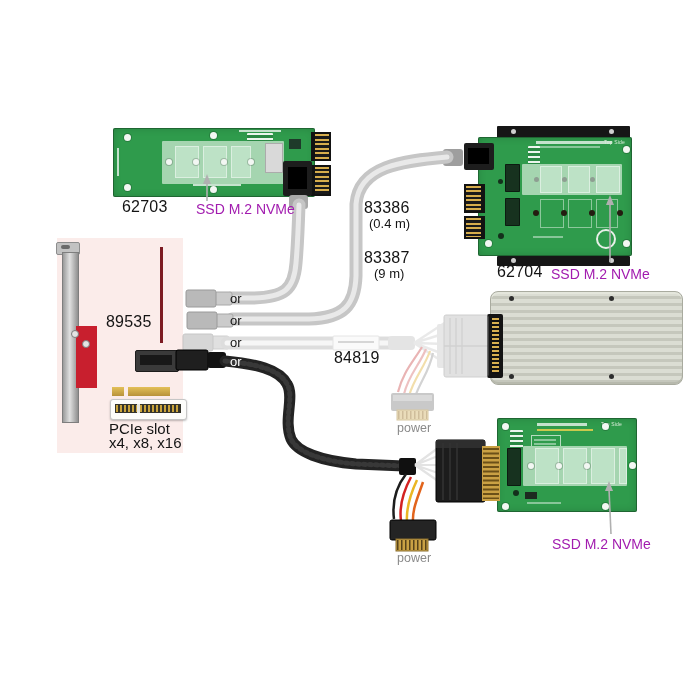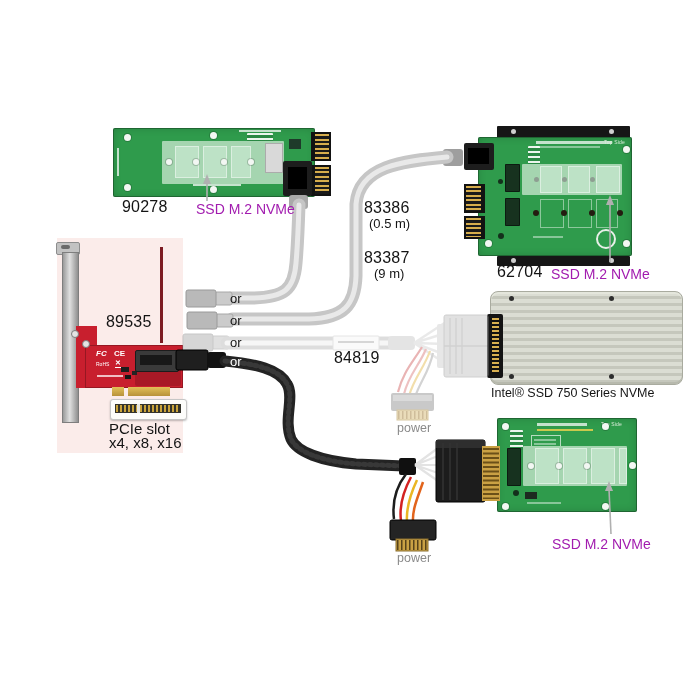--- a/index.html
+++ b/index.html
@@ -36,31 +36,20 @@
   <div class="a" style="left:57px;top:238px;width:126px;height:215px;background:#fbecea;z-index:1"></div>
   <div class="a" style="left:160px;top:247px;width:3px;height:96px;background:#7c1b22;z-index:2"></div>
 
   <div class="a" style="left:56px;top:242px;width:22px;height:11px;background:#c2c2c2;border:1px solid #8d8d8d;border-radius:2px;z-index:5"></div>
   <div class="a" style="left:61px;top:245px;width:9px;height:4px;background:#6a6a6a;border-radius:2px;z-index:6"></div>
   <div class="a" style="left:62px;top:252px;width:15px;height:169px;background:linear-gradient(90deg,#9a9a9a,#e0e0e0 45%,#8f8f8f);border:1px solid #7e7e7e;z-index:5"></div>
 
   <div class="a" style="left:76px;top:326px;width:21px;height:62px;background:#c81f2e;z-index:6"></div>
   <div class="a dot" style="left:71px;top:330px;width:6px;height:6px;background:#e4e4e4;border:1px solid #7b7b7b;z-index:7"></div>
   <div class="a dot" style="left:82px;top:340px;width:6px;height:6px;background:#e4e4e4;border:1px solid #7b7b7b;z-index:7"></div>
-  <div class="a" style="left:85px;top:345px;width:98px;height:43px;background:#c81f2e;box-shadow:inset 0 0 0 1px rgba(0,0,0,.25);z-index:6">
-    <div class="mark" style="left:11px;top:4px;font-size:8px;font-style:italic">FC</div>
-    <div class="mark" style="left:29px;top:4px;font-size:8px">CE</div>
-    <div class="mark" style="left:11px;top:16px;font-size:5px;font-weight:normal">RoHS</div>
-    <div class="mark" style="left:30px;top:14px;font-size:7px;border-bottom:1px solid #fff;line-height:8px">✕</div>
-    <div class="a" style="left:50px;top:21px;width:46px;height:20px;background:#8e1420;opacity:.55;border-radius:2px"></div>
-    <div class="a" style="left:36px;top:22px;width:8px;height:5px;background:#1d1d1d"></div>
-    <div class="a" style="left:47px;top:26px;width:5px;height:4px;background:#242424"></div>
-    <div class="a" style="left:40px;top:30px;width:6px;height:4px;background:#151515"></div>
-    <div class="a silk" style="left:12px;top:30px;width:26px;height:2px"></div>
-  </div>
 
   <div class="a" style="left:112px;top:387px;width:12px;height:9px;background:linear-gradient(180deg,#e3c058,#b8923a);z-index:7"></div>
   <div class="a" style="left:128px;top:387px;width:42px;height:9px;background:linear-gradient(180deg,#e3c058,#b8923a);z-index:7"></div>
 
   <div class="a" style="left:135px;top:350px;width:42px;height:20px;background:#3a3a3a;border:1px solid #1c1c1c;border-radius:2px;z-index:8">
     <div class="a" style="left:4px;top:4px;width:32px;height:10px;background:#181818"></div>
   </div>
 
   <div class="a" style="left:110px;top:399px;width:75px;height:19px;background:#fdfdfb;border:1px solid #c6c6c6;border-radius:3px;box-shadow:0 1px 2px rgba(0,0,0,.25);z-index:6">
     <div class="a" style="left:4px;top:4px;width:66px;height:9px;background:#35342c">
@@ -253,42 +242,41 @@
     <g>
       <line x1="610" y1="262" x2="610" y2="203" stroke="#b0b0b0" stroke-width="1.6"></line>
       <polygon points="610,195 606,205 614,205" fill="#b0b0b0"></polygon>
     </g>
     <g>
       <line x1="611" y1="534" x2="609" y2="489" stroke="#b0b0b0" stroke-width="1.6"></line>
       <polygon points="609,481 605,491 613,491" fill="#b0b0b0"></polygon>
     </g>
   </svg>
 
-  <div class="lbl pn" style="left:122px;top:198px">90278</div>
+  <div class="lbl pn" style="left:122px;top:198px">62703</div>
   <div class="lbl note" style="left:196px;top:201px">SSD M.2 NVMe</div>
 
   <div class="lbl pn" style="left:364px;top:199px">83386</div>
-  <div class="lbl len" style="left:369px;top:216px">(0.5 m)</div>
+  <div class="lbl len" style="left:369px;top:216px">(0.4 m)</div>
   <div class="lbl pn" style="left:364px;top:249px">83387</div>
   <div class="lbl len" style="left:374px;top:266px">(9 m)</div>
 
   <div class="lbl pn" style="left:106px;top:313px">89535</div>
 
   <div class="lbl or" style="left:230px;top:291px">or</div>
   <div class="lbl or" style="left:230px;top:313px">or</div>
   <div class="lbl or" style="left:230px;top:335px">or</div>
   <div class="lbl or" style="left:230px;top:354px;color:#fff">or</div>
 
   <div class="lbl pn" style="left:334px;top:349px">84819</div>
   <div class="lbl power" style="left:397px;top:421px">power</div>
 
   <div class="lbl pn" style="left:497px;top:263px">62704</div>
   <div class="lbl note" style="left:551px;top:266px">SSD M.2 NVMe</div>
 
-  <div class="lbl" style="left:491px;top:386px;font-size:12.5px">Intel® SSD 750 Series NVMe</div>
 
   <div class="lbl note" style="left:552px;top:536px">SSD M.2 NVMe</div>
   <div class="lbl power" style="left:397px;top:551px">power</div>
 
   <div class="lbl" style="left:109px;top:420px;font-size:15px">PCIe slot</div>
   <div class="lbl" style="left:109px;top:434px;font-size:15px">x4, x8, x16</div>
 
 </div>
 
 </body></html>

